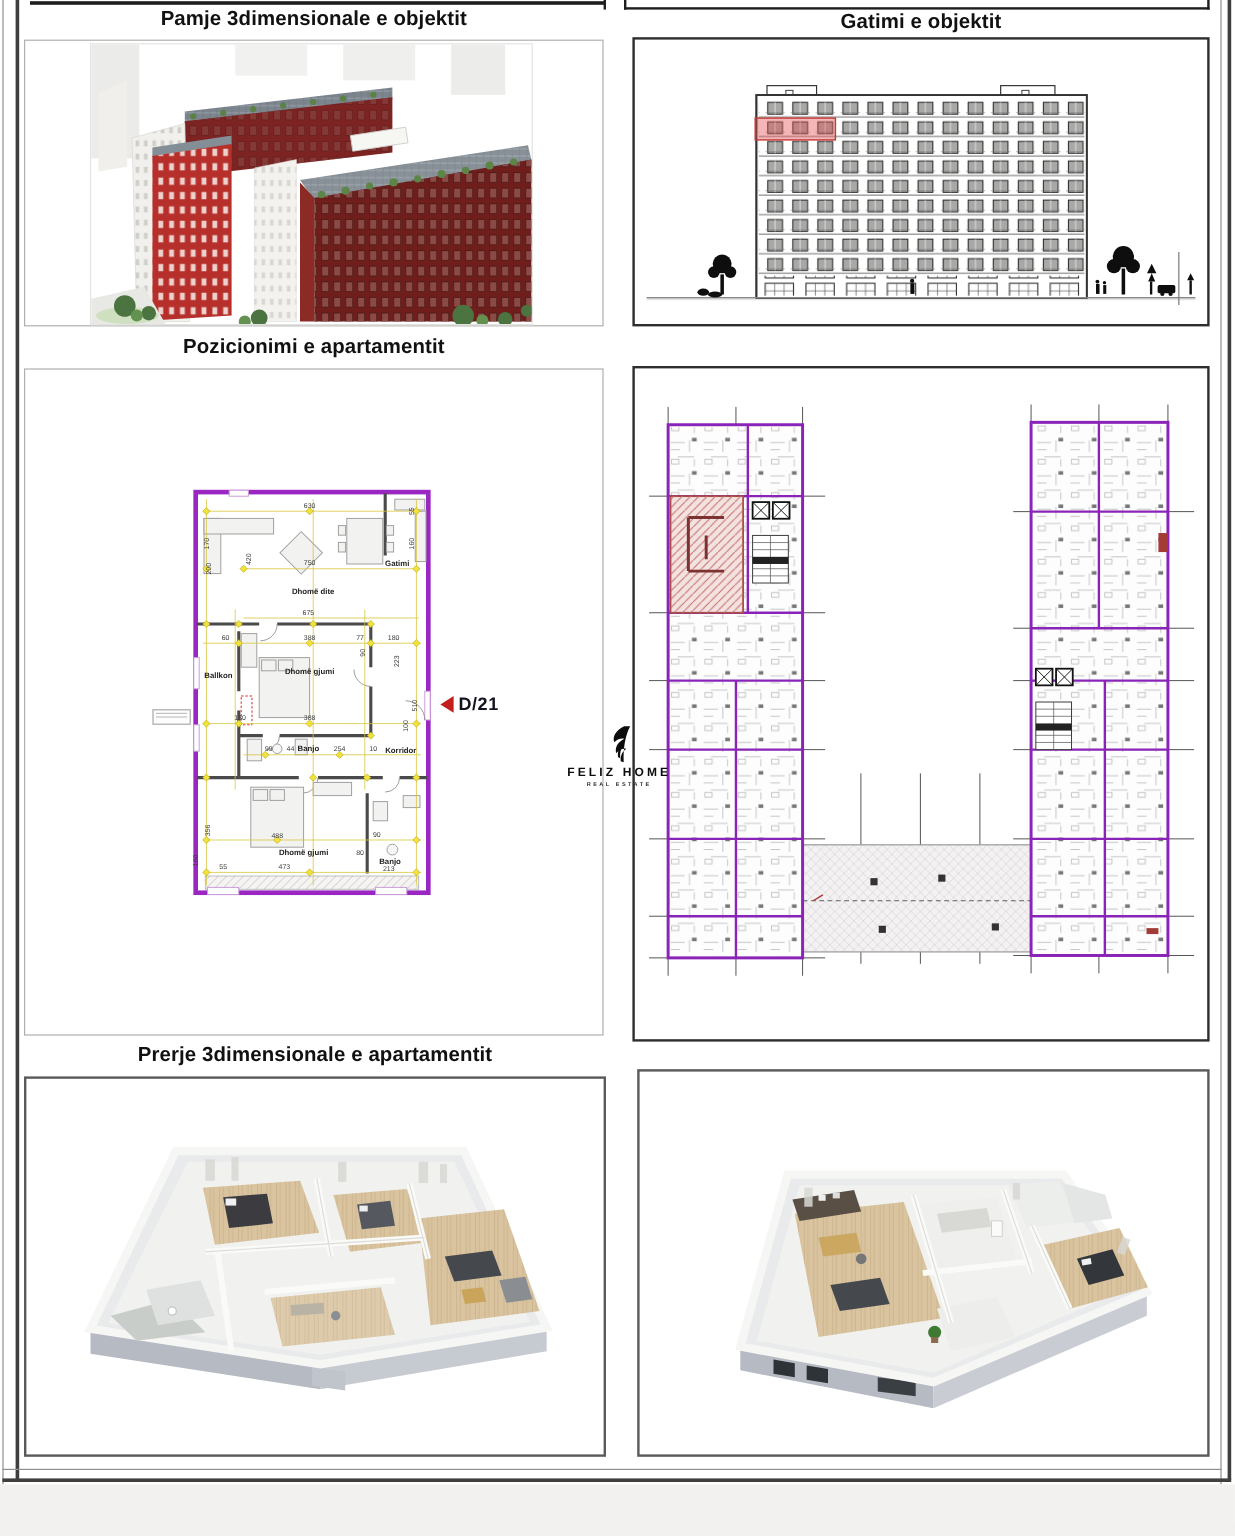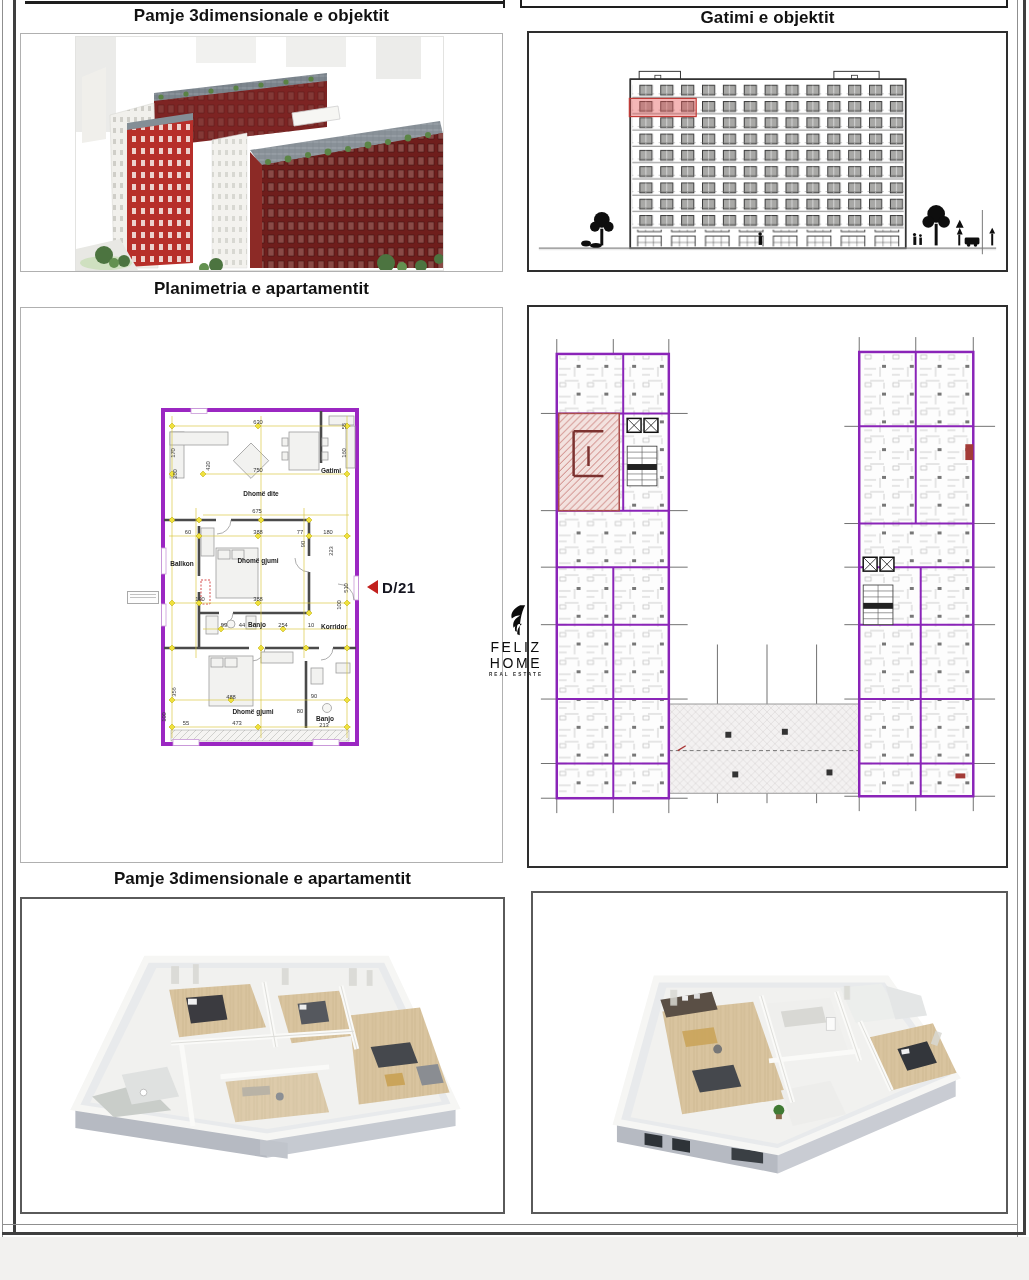--- a/index.html
+++ b/index.html
@@ -32,21 +32,21 @@
   .rot{transform:translate(-50%,-50%) rotate(-90deg);}
   
   #unit-tag{position:absolute;left:346px;top:268px;width:70px;height:22px;display:flex;align-items:center;}
   #unit-pointer{width:0;height:0;border-top:7px solid transparent;border-bottom:7px solid transparent;
                 border-right:11px solid #c2201d;}
   #unit-text{font-size:15px;font-weight:bold;color:#14141f;margin-left:4px;letter-spacing:0.5px;}
   .micro-box{position:absolute;border:1px solid #a9a9a9;background:#fdfdfd;}
   .micro-box i{display:block;height:1px;background:#c2c2c2;margin:2px 2px 0 2px;}
   
   #logo{position:absolute;left:466px;top:604px;width:100px;height:68px;text-align:center;z-index:5;}
-  #logo .lg-name{font-size:14px;font-weight:normal;letter-spacing:2.6px;color:#0c0c0c;margin-top:1px;}
+  #logo .lg-name{font-size:10px;font-weight:bold;letter-spacing:2.6px;color:#0c0c0c;margin-top:1px;}
   #logo .lg-sub{font-size:4.6px;font-weight:bold;letter-spacing:2.1px;color:#2b2b2b;margin-top:1px;}
 </style>
 </head>
 <body>
 
 <div id="sheet">
 
   <div class="fr" style="left:2px;top:0;width:1px;height:1237px;"></div>
   <div class="fr dark" style="left:13px;top:0;width:3px;height:1233px;"></div>
   <div class="fr" style="left:1017px;top:0;width:1px;height:1237px;"></div>
@@ -55,22 +55,22 @@
   <div class="fr dark" style="left:2px;top:1232px;width:1024px;height:3px;"></div>
 
   <div class="remnant" style="left:25px;top:1px;width:480px;height:3px;"></div>
   <div class="remnant" style="left:503px;top:0;width:2px;height:8px;"></div>
   <div class="remnant" style="left:520px;top:6px;width:488px;height:2px;"></div>
   <div class="remnant" style="left:520px;top:0;width:2px;height:8px;"></div>
   <div class="remnant" style="left:1006px;top:0;width:2px;height:8px;"></div>
 
   <div class="title" style="left:20px;top:6px;width:483px;">Pamje 3dimensionale e objektit</div>
   <div class="title" style="left:527px;top:8px;width:481px;">Gatimi e objektit</div>
-  <div class="title" style="left:20px;top:279px;width:483px;">Planimetria e apartamentit</div>
-  <div class="title" style="left:20px;top:869px;width:485px;">Pamje 3dimensionale e apartamentit</div>
+  <div class="title" style="left:20px;top:279px;width:483px;">Pozicionimi e apartamentit</div>
+  <div class="title" style="left:20px;top:869px;width:485px;">Prerje 3dimensionale e apartamentit</div>
 
   <div class="panel b-light" style="left:20px;top:33px;width:483px;height:239px;">
     <div class="photo" style="left:54px;top:2px;width:367px;height:233px;">
       <svg viewBox="0 0 367 233" width="367" height="233">
         <defs>
           <pattern id="darkWin" width="10" height="13" patternUnits="userSpaceOnUse">
             <rect x="2" y="3" width="6" height="8" fill="#8a4a46" stroke="#38100e" stroke-width="0.5"></rect>
           </pattern>
           <pattern id="whiteDots" width="9" height="12" patternUnits="userSpaceOnUse">
             <rect x="2" y="3" width="4" height="6" fill="#f3e3df"></rect>

